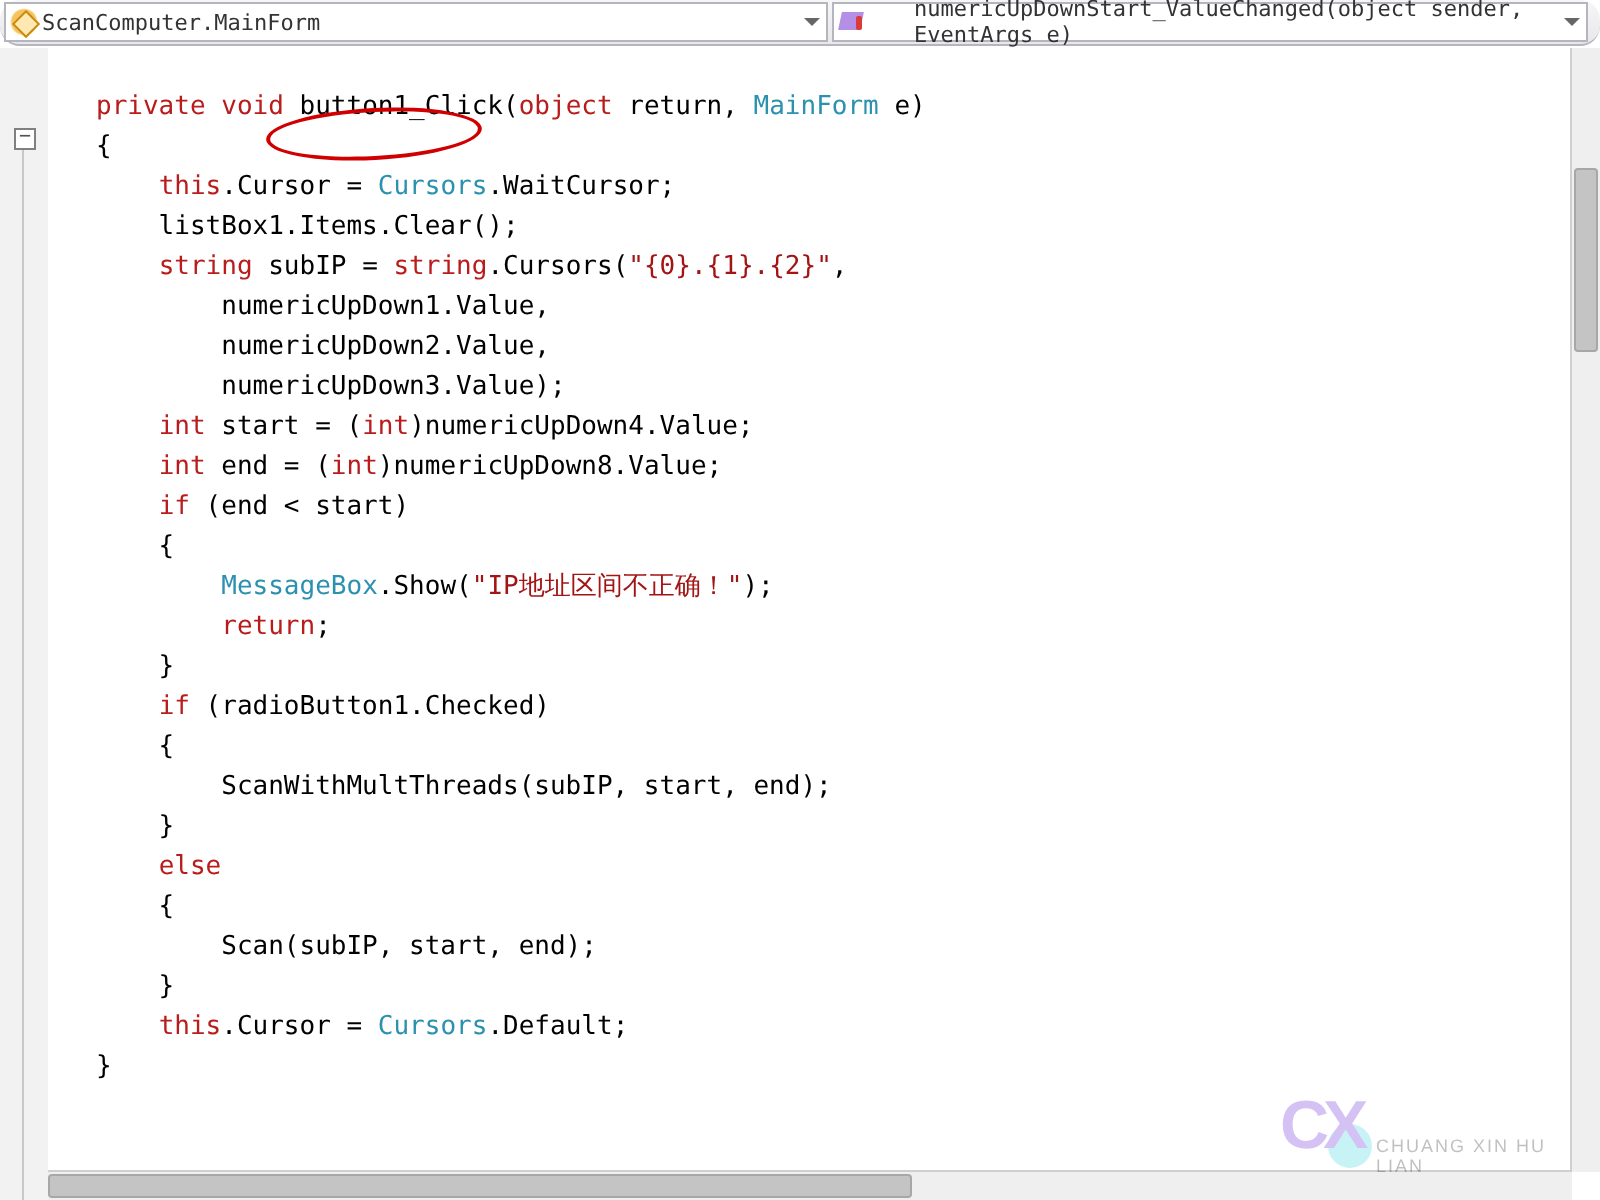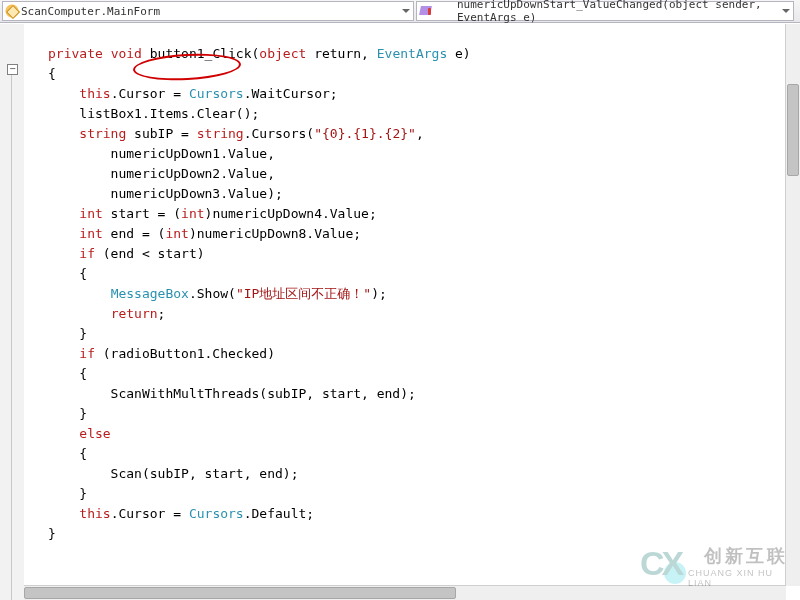--- a/index.html
+++ b/index.html
@@ -15,20 +15,21 @@
   }
 
   .top-bar {
     height: 22px;
     background: linear-gradient(#f6f6f6, #e8e8ec);
     border-bottom: 1px solid #b5b5c0;
     display: flex;
     align-items: center;
     font-size: 11px;
     color: #333;
+    border-radius: 10px;
   }
   .dd {
     display: flex;
     align-items: center;
     height: 20px;
     border: 1px solid #b5b5c0;
     background: #fff;
     margin: 0 0 0 2px;
     padding: 0 16px 0 18px;
     position: relative;
@@ -165,21 +166,21 @@
   .watermark {
     position:absolute;
     right: 10px; bottom: 10px;
     width: 150px; height: 52px;
     opacity: 0.28;
     font-family: "Microsoft YaHei", sans-serif;
     pointer-events:none;
   }
   .wm-logo{
     position:absolute; left:0; top:6px;
-    font-size:34px; font-weight:700; color:#0f766e;
+    font-size:34px; font-weight:700; color:#6d28d9;
     letter-spacing:-3px;
   }
   .wm-blue{
     position:absolute; left:24px; top:24px;
     width:22px; height:22px; border-radius:50%;
     background:#3ad6e0;
   }
   .wm-text-cn{
     position:absolute; left:64px; top:6px;
     font-size:18px; font-weight:600; color:#222; letter-spacing:3px;
@@ -205,21 +206,21 @@
   </div>
 </div>
 
 <div class="editor">
   <div class="gutter">
     <div class="collapse-sq">−</div>
     <div class="collapse-line"></div>
   </div>
 
   <div class="code">
-<span><span class="kw">private</span> <span class="kw">void</span> <span>button1_Click</span><span>(</span><span class="kw">object</span><span> return, </span><span class="ty">EventArgs</span><span> e)</span></span>
+<span><span class="kw">private</span> <span class="kw">void</span> <span>button1_Click</span><span>(</span><span class="kw">object</span><span> return, </span><span class="ty">MainForm</span><span> e)</span></span>
 <span>{</span>
 <span><span>    </span><span class="kw">this</span><span>.Cursor = </span><span class="ty">Cursors</span><span>.WaitCursor;</span></span>
 <span>    listBox1.Items.Clear();</span>
 <span><span>    </span><span class="kw">string</span><span> subIP = </span><span class="kw">string</span><span>.Cursors(</span><span class="str">"{0}.{1}.{2}"</span><span>,</span></span>
 <span>        numericUpDown1.Value,</span>
 <span>        numericUpDown2.Value,</span>
 <span>        numericUpDown3.Value);</span>
 <span><span>    </span><span class="kw">int</span><span> start = (</span><span class="kw">int</span><span>)numericUpDown4.Value;</span></span>
 <span><span>    </span><span class="kw">int</span><span> end = (</span><span class="kw">int</span><span>)numericUpDown8.Value;</span></span>
 <span><span>    </span><span class="kw">if</span><span> (end &lt; start)</span></span>
@@ -245,15 +246,14 @@
     <div class="vthumb"></div>
   </div>
   <div class="hscroll">
     <div class="hthumb"></div>
   </div>
 </div>
 
 <div class="watermark">
   <div class="wm-blue"></div>
   <div class="wm-logo">CX</div>
-  <div class="wm-text-cn">创新互联</div>
   <div class="wm-text-py">CHUANG XIN HU LIAN</div>
 </div>
 
 </body></html>

